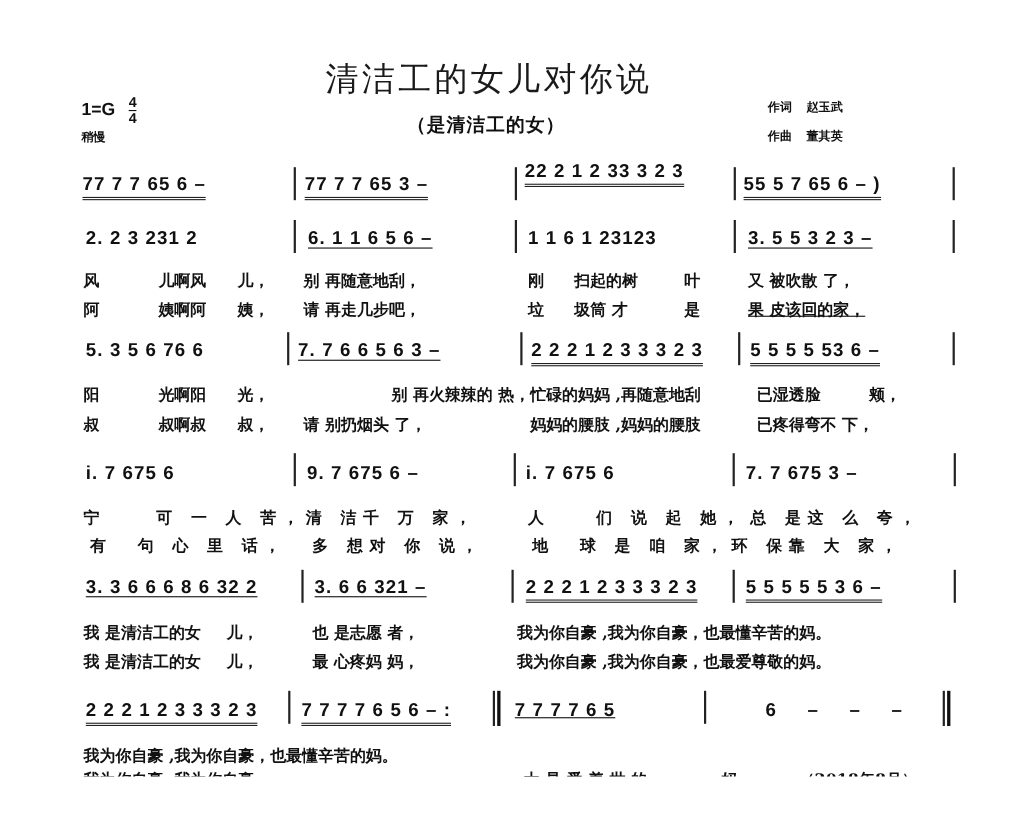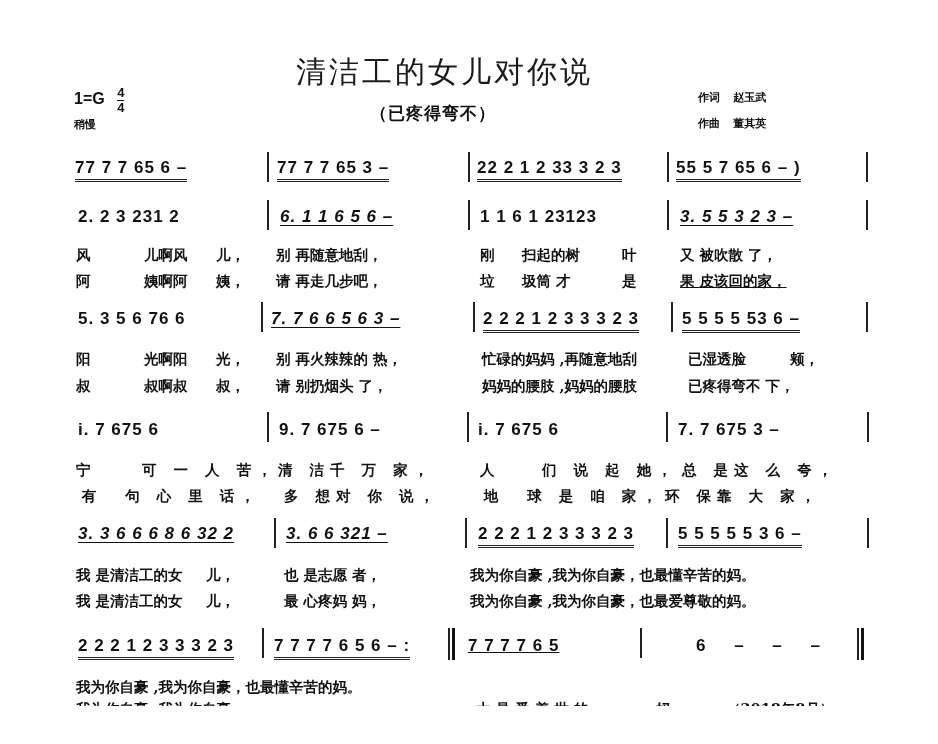--- a/index.html
+++ b/index.html
@@ -10,29 +10,29 @@
   .subtitle { font-family:"DejaVu Serif", serif; font-size:17px; font-weight:bold; letter-spacing:1px; }
   .meta { font-family:Liberation Mono, monospace; font-size:11px; font-weight:bold; }
   .key { font-family:"Liberation Sans", sans-serif; font-size:16px; font-weight:bold; }
   .frac { display:inline-block; text-align:center; vertical-align:middle; font-size:13px; line-height:13px; font-weight:bold; margin-left:8px; }
   .frac span { display:block; }
   .frac .num { border-bottom:1.5px solid #111; padding-bottom:1px; }
   .notes { font-family:"Liberation Sans", sans-serif; font-weight:bold; font-size:17px; letter-spacing:1px; }
   .lyric { font-family:"DejaVu Serif", serif; font-size:14.5px; font-weight:bold; letter-spacing:0px; }
   .bar { position:absolute; width:1.5px; background:#222; }
   .dbar { position:absolute; width:3px; background:#111; }
-  .u1 { text-decoration:underline; text-underline-offset:3px;font-style:italic; }
+  .u1 { text-decoration:underline; text-underline-offset:3px; }
   .u2 { border-bottom:3px double #222; padding-bottom:1px; }
   .clipped { height:6px; overflow:hidden; }
 </style>
 </head>
 <body>
 
 <div class="abs title" style="left:296px;top:52px;">清洁工的女儿对你说</div>
-<div class="abs subtitle" style="left:370px;top:102px;">（已疼得弯不）</div>
+<div class="abs subtitle" style="left:370px;top:102px;">（是清洁工的女）</div>
 
 <div class="abs key" style="left:74px;top:86px;">
   <span>1=G</span>
   <span class="frac">
     <span class="num">4</span>
     <span>4</span>
   </span>
 </div>
 <div class="abs meta" style="left:74px;top:117px;">稍慢</div>
 
@@ -43,21 +43,21 @@
 <div class="abs meta" style="left:698px;top:116px;">
   <span>作曲</span>&nbsp;
   <span>董其英</span>
 </div>
 
 <div>
   <div class="abs notes u2" style="left:75px;top:158px;">77 7 7 65 6   –</div>
   <div class="bar" style="left:267px;top:152px;height:30px;"></div>
   <div class="abs notes u2" style="left:277px;top:158px;">77 7 7 65 3   –</div>
   <div class="bar" style="left:468px;top:152px;height:30px;"></div>
-  <div class="abs notes u2" style="left:477px;top:158px;">22 2 1 2  33 3 2 3</div>
+  <div class="abs notes u2" style="left:477px;top:146px;">22 2 1 2  33 3 2 3</div>
   <div class="bar" style="left:667px;top:152px;height:30px;"></div>
   <div class="abs notes u2" style="left:676px;top:158px;">55 5 7 65 6   –  )</div>
   <div class="bar" style="left:866px;top:152px;height:30px;"></div>
 </div>
 
 <div>
   <div class="abs notes" style="left:78px;top:207px;">2.    2 3 231  2</div>
   <div class="bar" style="left:267px;top:200px;height:30px;"></div>
   <div class="abs notes u1" style="left:280px;top:207px;">6. 1 1 6 5 6   –</div>
   <div class="bar" style="left:468px;top:200px;height:30px;"></div>
@@ -78,21 +78,21 @@
   <div class="abs notes" style="left:78px;top:309px;">5.    3 5 6 76 6</div>
   <div class="bar" style="left:261px;top:302px;height:30px;"></div>
   <div class="abs notes u1" style="left:271px;top:309px;">7. 7 6 6 5 6  3   –</div>
   <div class="bar" style="left:473px;top:302px;height:30px;"></div>
   <div class="abs notes u2" style="left:483px;top:309px;">2 2 2 1 2  3 3 3 2 3</div>
   <div class="bar" style="left:671px;top:302px;height:30px;"></div>
   <div class="abs notes u2" style="left:682px;top:309px;">5 5 5 5 53 6   –</div>
   <div class="bar" style="left:866px;top:302px;height:30px;"></div>
 
   <div class="abs lyric" style="left:76px;top:350px;">
-    <span style="display:inline-block;width:68px;">阳</span><span style="display:inline-block;width:72px;">光啊阳</span><span style="display:inline-block;width:60px;">光，</span><span style="display:inline-block;width:206px;">别 再火辣辣的 热，</span><span style="display:inline-block;width:206px;">忙碌的妈妈 ,再随意地刮</span><span style="display:inline-block;width:102px;">已湿透脸</span><span>颊，</span>
+    <span style="display:inline-block;width:68px;">阳</span><span style="display:inline-block;width:72px;">光啊阳</span><span style="display:inline-block;width:60px;">光，</span><span style="display:inline-block;width:206px;text-align:right;">别 再火辣辣的 热，</span><span style="display:inline-block;width:206px;">忙碌的妈妈 ,再随意地刮</span><span style="display:inline-block;width:102px;">已湿透脸</span><span>颊，</span>
   </div>
   <div class="abs lyric" style="left:76px;top:377px;">
     <span style="display:inline-block;width:68px;">叔</span><span style="display:inline-block;width:72px;">叔啊叔</span><span style="display:inline-block;width:60px;">叔，</span><span style="display:inline-block;width:206px;">请 别扔烟头   了，</span><span style="display:inline-block;width:206px;">妈妈的腰肢 ,妈妈的腰肢</span><span>已疼得弯不 下，</span>
   </div>
 </div>
 
 <div>
   <div class="abs notes" style="left:78px;top:420px;">i.    7  675  6</div>
   <div class="bar" style="left:267px;top:412px;height:30px;"></div>
   <div class="abs notes" style="left:279px;top:420px;">9. 7 675  6   –</div>

